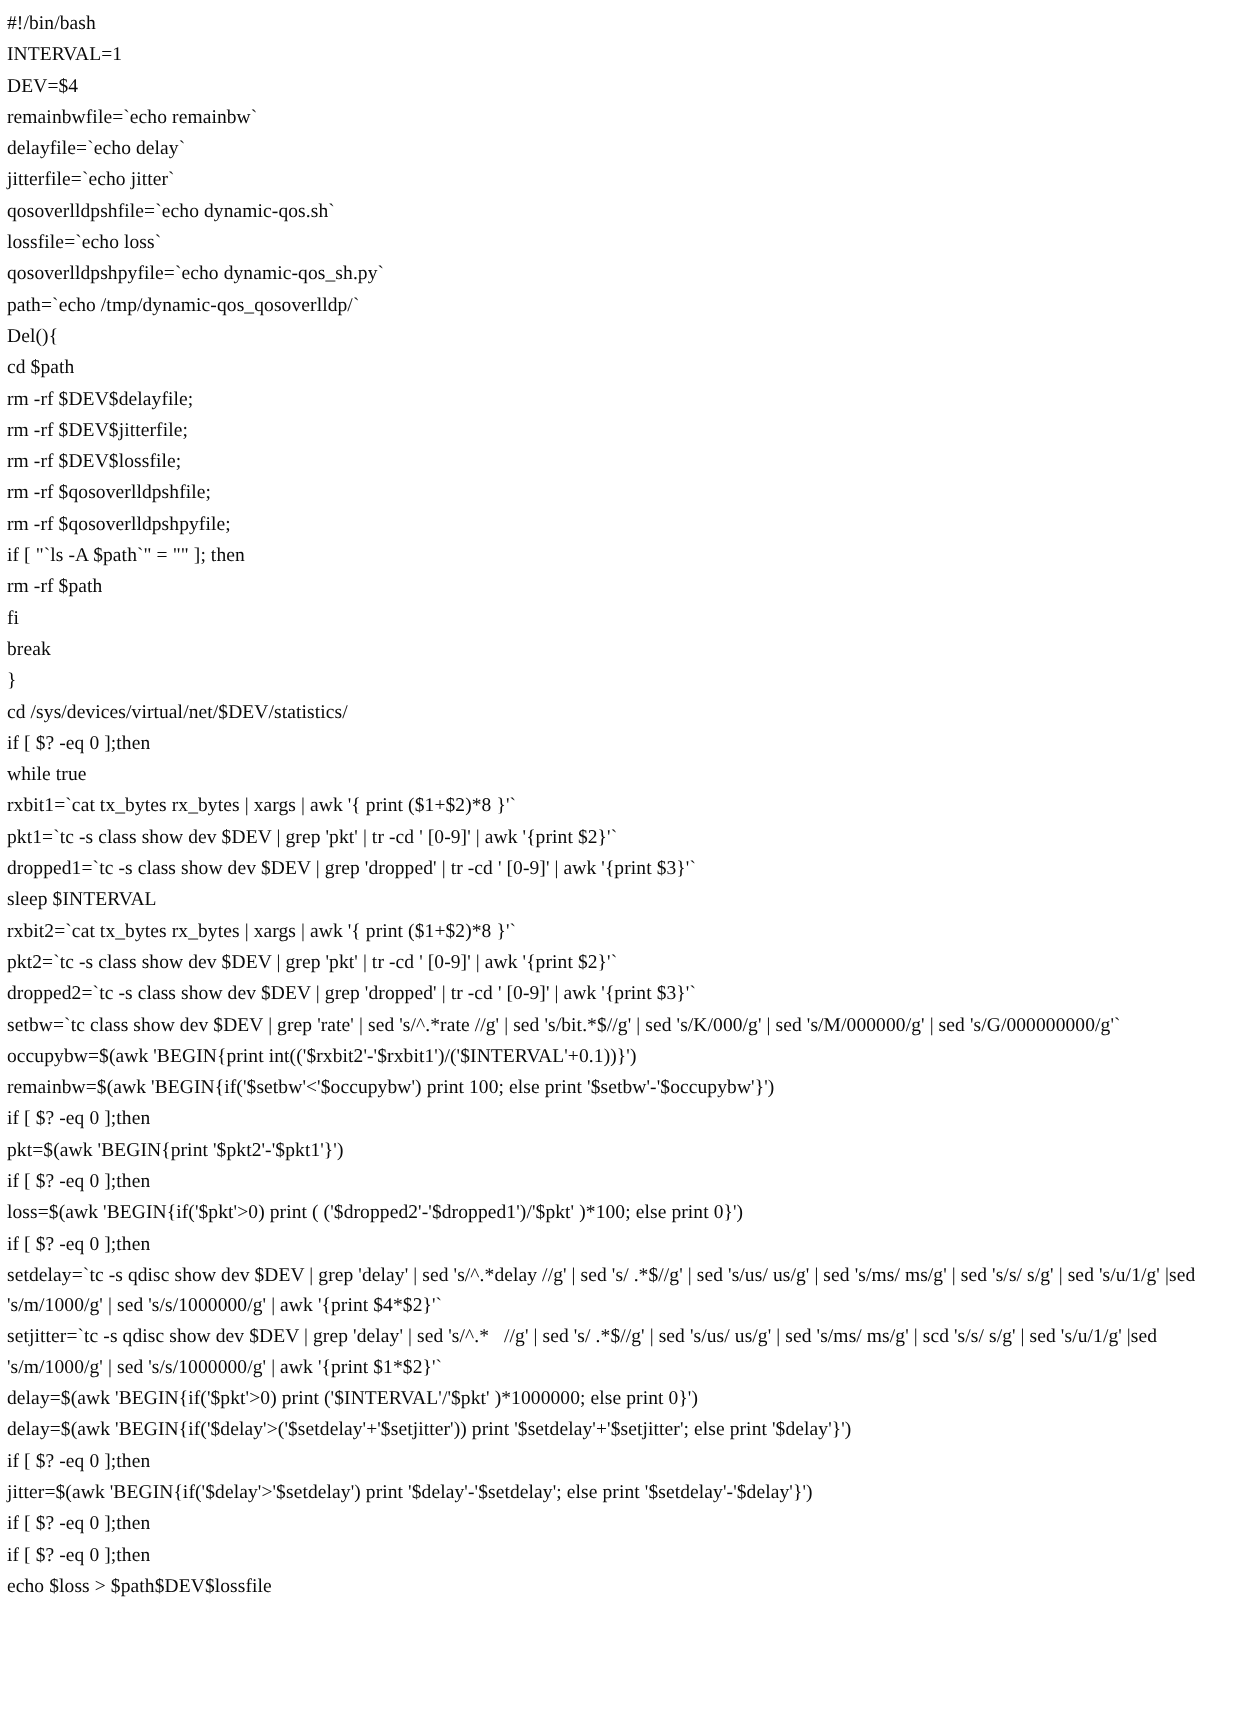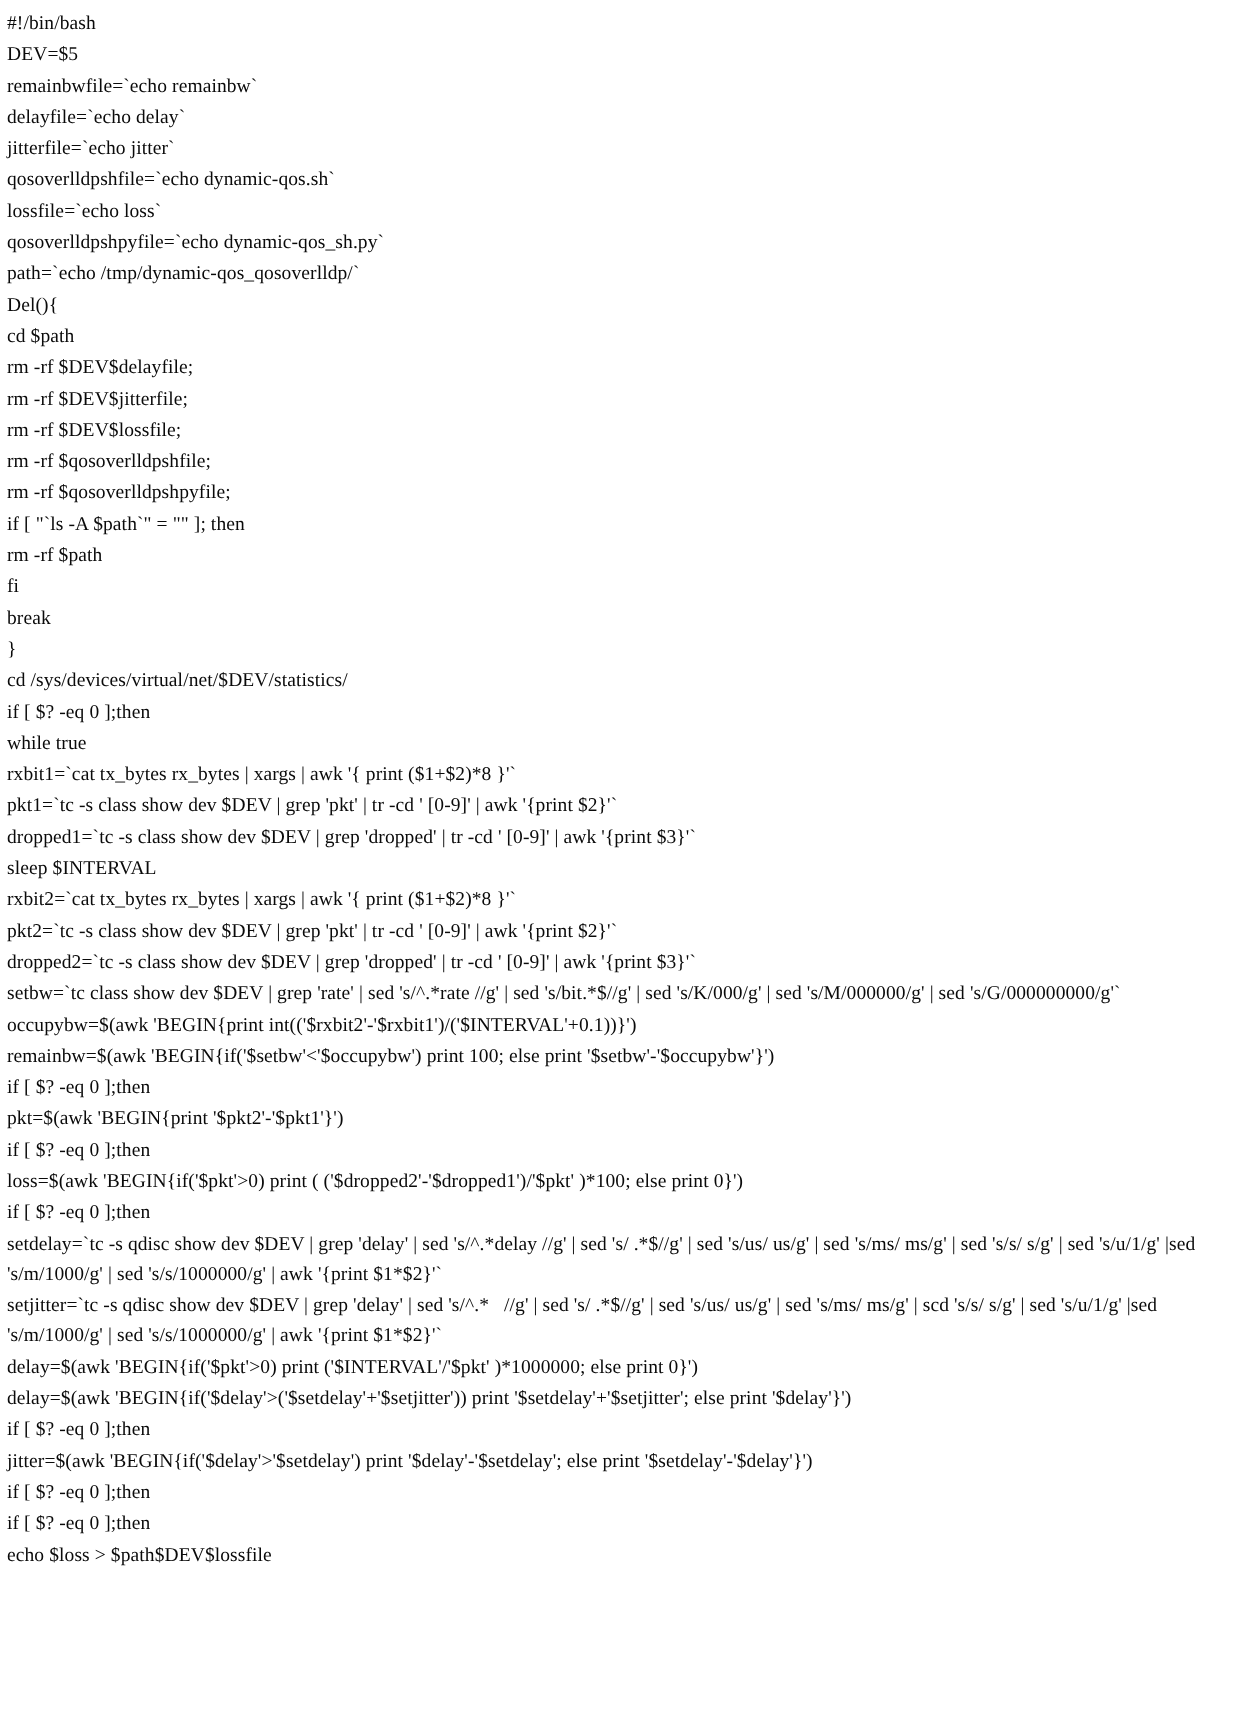--- a/index.html
+++ b/index.html
@@ -29,21 +29,22 @@
     color: #0a0a0a;
     margin: 1px;
     text-rendering: geometricPrecision;
   }
 </style>
 </head>
 <body>
 
 <div id="code-listing">
     <div class="code-line">#!/bin/bash</div>
-    <div class="code-line">DEV=$5</div>
+    <div class="code-line">INTERVAL=1</div>
+    <div class="code-line">DEV=$4</div>
     <div class="code-line">remainbwfile=`echo remainbw`</div>
     <div class="code-line">delayfile=`echo delay`</div>
     <div class="code-line">jitterfile=`echo jitter`</div>
     <div class="code-line">qosoverlldpshfile=`echo dynamic-qos.sh`</div>
     <div class="code-line">lossfile=`echo loss`</div>
     <div class="code-line">qosoverlldpshpyfile=`echo dynamic-qos_sh.py`</div>
     <div class="code-line">path=`echo /tmp/dynamic-qos_qosoverlldp/`</div>
     <div class="code-line">Del(){</div>
     <div class="code-line">cd $path</div>
     <div class="code-line">rm -rf $DEV$delayfile;</div>
@@ -67,21 +68,21 @@
     <div class="code-line">pkt2=`tc -s class show dev $DEV | grep 'pkt' | tr -cd ' [0-9]' | awk '{print $2}'`</div>
     <div class="code-line">dropped2=`tc -s class show dev $DEV | grep 'dropped' | tr -cd ' [0-9]' | awk '{print $3}'`</div>
     <div class="code-line">setbw=`tc class show dev $DEV | grep 'rate' | sed 's/^.*rate //g' | sed 's/bit.*$//g' | sed 's/K/000/g' | sed 's/M/000000/g' | sed 's/G/000000000/g'`</div>
     <div class="code-line">occupybw=$(awk 'BEGIN{print int(('$rxbit2'-'$rxbit1')/('$INTERVAL'+0.1))}')</div>
     <div class="code-line">remainbw=$(awk 'BEGIN{if('$setbw'&lt;'$occupybw') print 100; else print '$setbw'-'$occupybw'}')</div>
     <div class="code-line">if [ $? -eq 0 ];then</div>
     <div class="code-line">pkt=$(awk 'BEGIN{print '$pkt2'-'$pkt1'}')</div>
     <div class="code-line">if [ $? -eq 0 ];then</div>
     <div class="code-line">loss=$(awk 'BEGIN{if('$pkt'&gt;0) print ( ('$dropped2'-'$dropped1')/'$pkt' )*100; else print 0}')</div>
     <div class="code-line">if [ $? -eq 0 ];then</div>
-    <div class="code-line">setdelay=`tc -s qdisc show dev $DEV | grep 'delay' | sed 's/^.*delay //g' | sed 's/ .*$//g' | sed 's/us/ us/g' | sed 's/ms/ ms/g' | sed 's/s/ s/g' | sed 's/u/1/g' |sed 's/m/1000/g' | sed 's/s/1000000/g' | awk '{print $1*$2}'`</div>
+    <div class="code-line">setdelay=`tc -s qdisc show dev $DEV | grep 'delay' | sed 's/^.*delay //g' | sed 's/ .*$//g' | sed 's/us/ us/g' | sed 's/ms/ ms/g' | sed 's/s/ s/g' | sed 's/u/1/g' |sed 's/m/1000/g' | sed 's/s/1000000/g' | awk '{print $4*$2}'`</div>
     <div class="code-line">setjitter=`tc -s qdisc show dev $DEV | grep 'delay' | sed 's/^.*   //g' | sed 's/ .*$//g' | sed 's/us/ us/g' | sed 's/ms/ ms/g' | scd 's/s/ s/g' | sed 's/u/1/g' |sed 's/m/1000/g' | sed 's/s/1000000/g' | awk '{print $1*$2}'`</div>
     <div class="code-line">delay=$(awk 'BEGIN{if('$pkt'&gt;0) print ('$INTERVAL'/'$pkt' )*1000000; else print 0}')</div>
     <div class="code-line">delay=$(awk 'BEGIN{if('$delay'&gt;('$setdelay'+'$setjitter')) print '$setdelay'+'$setjitter'; else print '$delay'}')</div>
     <div class="code-line">if [ $? -eq 0 ];then</div>
     <div class="code-line">jitter=$(awk 'BEGIN{if('$delay'&gt;'$setdelay') print '$delay'-'$setdelay'; else print '$setdelay'-'$delay'}')</div>
     <div class="code-line">if [ $? -eq 0 ];then</div>
     <div class="code-line">if [ $? -eq 0 ];then</div>
     <div class="code-line">echo $loss &gt; $path$DEV$lossfile</div>
   </div>
 

